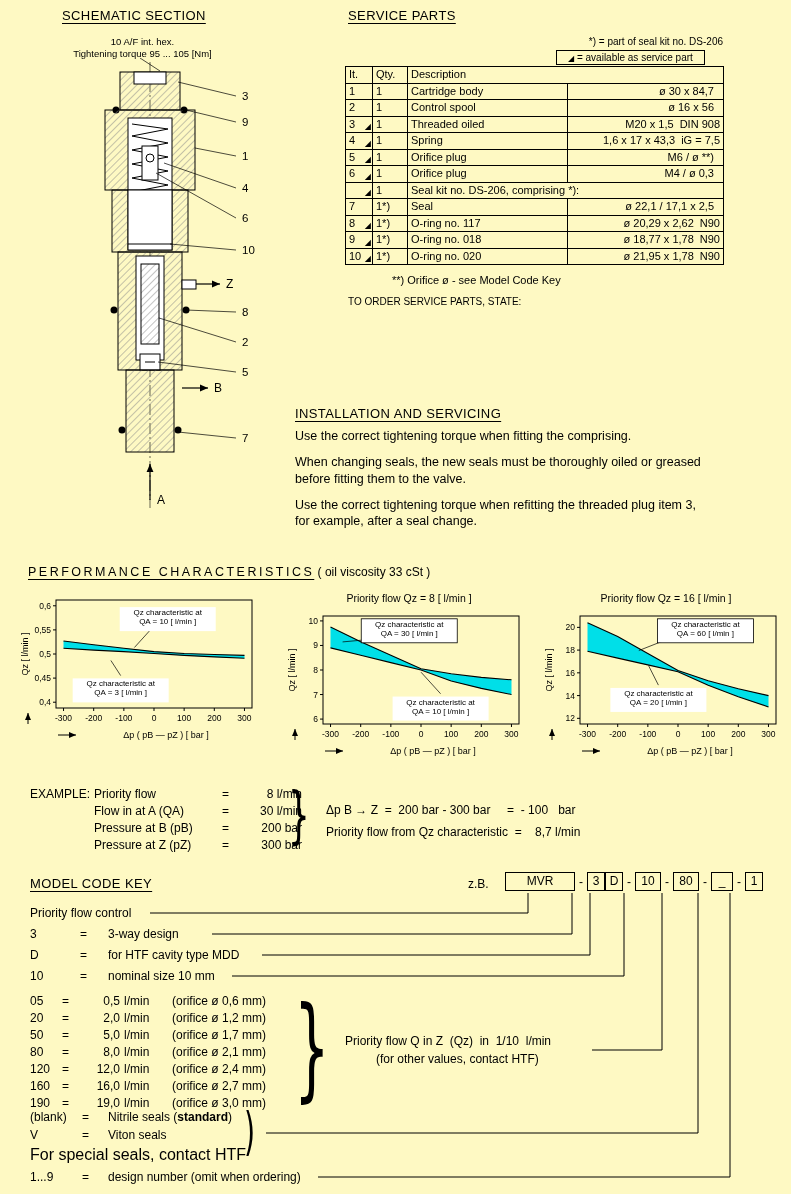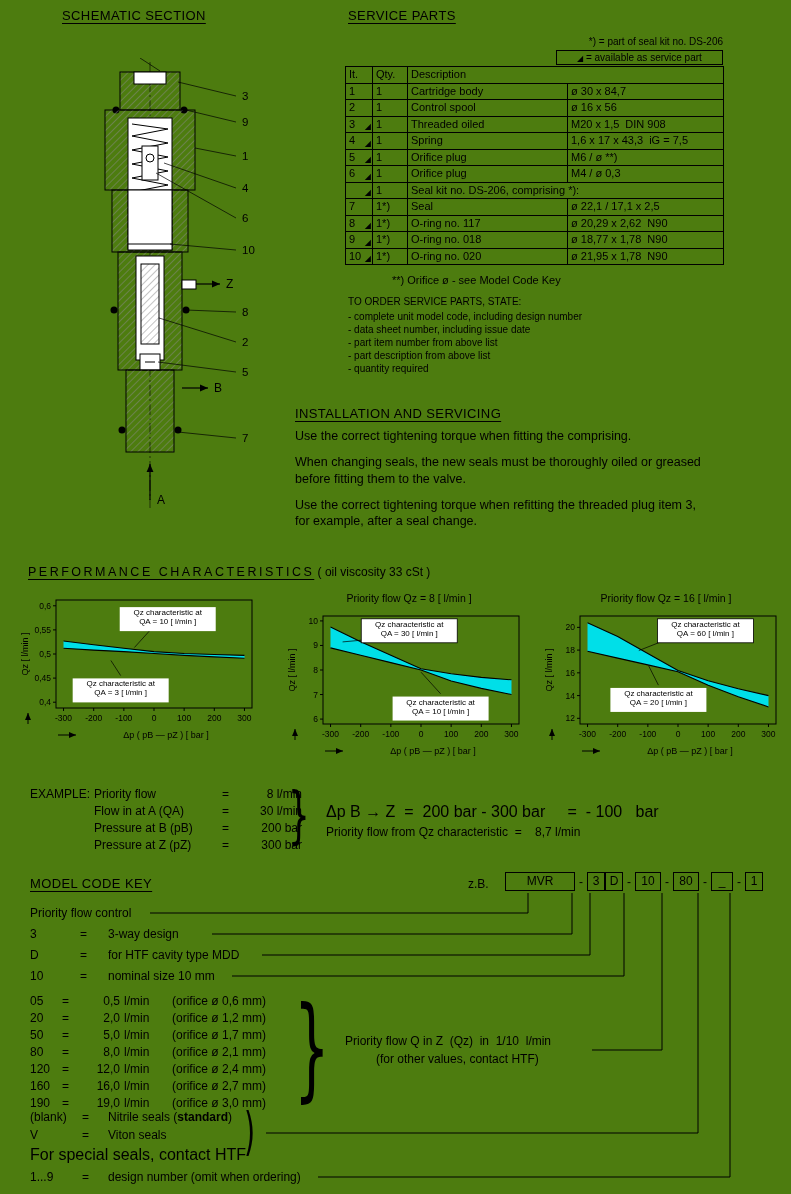--- a/index.html
+++ b/index.html
@@ -1,30 +1,30 @@
 <!DOCTYPE html>
 <html><head>
 <meta charset="utf-8">
 <style>
   *{box-sizing:border-box;margin:0;padding:0}
   body{margin:0;background:#fff}
-  .page{position:relative;width:791px;height:1194px;background:#4d7c0f;color:#000;
+  .page{position:relative;width:791px;height:1194px;background:#fef9c3;color:#000;
         font-family:"Liberation Sans",sans-serif;overflow:hidden}
   .abs{position:absolute}
   .h1{font-size:13px;letter-spacing:.4px;text-decoration:underline;text-underline-offset:3px;white-space:nowrap}
   .note-c{font-size:9.5px;text-align:center;line-height:1.3;white-space:nowrap}
   .small{font-size:10px;white-space:nowrap}
   .pre{white-space:pre}
   table.parts{border-collapse:collapse;font-size:11px}
   table.parts th,table.parts td{border:1px solid #000;padding:0 3px;height:16.5px;
         font-weight:normal;text-align:left;white-space:nowrap;line-height:15px}
   td.c-it{position:relative;padding-right:9px}
   .tri{font-size:8px;line-height:8px}
   .tri-cell{position:absolute;right:1px;bottom:1px;font-size:8px;line-height:8px}
-  .spec-wrap{display:flex;justify-content:flex-start;gap:6px}
+  .spec-wrap{display:flex;justify-content:flex-end;gap:6px}
   .order-item{font-size:10px;line-height:13px;white-space:nowrap}
   .para{font-size:12.5px;line-height:1.3;margin-bottom:10px;white-space:pre-line}
   .perf-title{font-size:12.5px;letter-spacing:2.5px;text-decoration:underline;text-underline-offset:3px}
   .perf-sub{font-size:12px;letter-spacing:0}
   .chart-box{width:252px}
   .chart-title{font-size:10.5px;text-align:center;height:16px;white-space:nowrap}
   .brace{color:#000;font-family:"DejaVu Sans",sans-serif}
   .ex-row{display:grid;grid-template-columns:64px 128px 18px 62px;height:17px;font-size:12px;line-height:17px;white-space:nowrap}
   .ex-row .v{text-align:right}
   .mc-row{display:grid;grid-template-columns:50px 28px auto;height:21px;font-size:12px;line-height:21px;white-space:nowrap}
@@ -44,20 +44,24 @@
     <path d="M212 934 H572 V893" fill="none" stroke="#000" stroke-width="1"></path>
     <path d="M262 955 H590 V893" fill="none" stroke="#000" stroke-width="1"></path>
     <path d="M232 976 H624 V893" fill="none" stroke="#000" stroke-width="1"></path>
     <path d="M592 1050 H662 V893" fill="none" stroke="#000" stroke-width="1"></path>
     <path d="M266 1133 H698 V893" fill="none" stroke="#000" stroke-width="1"></path>
     <path d="M318 1177 H730 V893" fill="none" stroke="#000" stroke-width="1"></path>
   </svg>
 
   <div class="abs h1" style="left:62px;top:8px">SCHEMATIC SECTION</div>
 
+  <div class="abs note-c" style="left:35px;top:36px;width:215px">
+    <div>10 A/F int. hex.</div>
+    <div>Tightening torque 95 ... 105 [Nm]</div>
+  </div>
 
   <svg class="abs" style="left:50px;top:58px" width="250" height="460">
     <defs>
       <pattern id="hatch" patternUnits="userSpaceOnUse" width="5" height="5" patternTransform="rotate(45)">
         <line x1="0" y1="0" x2="0" y2="5" stroke="#8a8a8a" stroke-width="1"></line>
       </pattern>
       <marker id="arr" markerWidth="8" markerHeight="6" refX="7" refY="3" orient="auto">
         <path d="M0,0 L7,3 L0,6 z" fill="#000"></path>
       </marker>
     </defs>
@@ -129,21 +133,21 @@
       <text x="192" y="258">8</text>
       <text x="192" y="288">2</text>
       <text x="192" y="318">5</text>
       <text x="192" y="384">7</text>
     </g>
   </svg>
 
   <div class="abs h1" style="left:348px;top:8px">SERVICE PARTS</div>
 
   <div class="abs small" style="left:463px;top:36px;width:260px;text-align:right">*) = part of seal kit no. DS-206</div>
-  <div class="abs small" style="left:556px;top:50px;border:1px solid #000;padding:0 20px;line-height:13px">
+  <div class="abs small" style="left:556px;top:50px;border:1px solid #000;padding:0 11px;line-height:13px">
     <span class="tri">◢</span>
     <span>= available as service part</span>
   </div>
 
   <table class="parts abs" style="left:345px;top:66px">
     <colgroup>
         <col style="width:27px">
         <col style="width:35px">
         <col style="width:160px">
         <col style="width:156px">
@@ -273,27 +277,20 @@
             </div>
           </td>
         </tr>
       </tbody>
   </table>
 
   <div class="abs" style="left:392px;top:274px;font-size:11px">**)  Orifice ø - see Model Code Key</div>
 
   <div class="abs" style="left:348px;top:296px">
     <div class="small" style="margin-bottom:3px">TO ORDER SERVICE PARTS, STATE:</div>
-    <div>
-        <div class="order-item">- complete unit model code, including design number</div>
-        <div class="order-item">- data sheet number, including issue date</div>
-        <div class="order-item">- part item number from above list</div>
-        <div class="order-item">- part description from above list</div>
-        <div class="order-item">- quantity required</div>
-      </div>
   </div>
 
   <div class="abs h1" style="left:295px;top:406px">INSTALLATION AND SERVICING</div>
   <div class="abs" style="left:295px;top:428px;width:485px">
       <div class="para">Use the correct tightening torque when fitting the comprising.</div>
       <div class="para">When changing seals, the new seals must be thoroughly oiled or greased
 before fitting them to the valve.</div>
       <div class="para">Use the correct tightening torque when refitting the threaded plug item 3,
 for example, after a seal change.</div>
     </div>
@@ -474,21 +471,21 @@
         </div>
         <div class="ex-row">
           <span></span>
           <span>Pressure at Z (pZ)</span>
           <span>=</span>
           <span class="v">300 bar</span>
         </div>
       </div>
   </div>
   <div class="abs brace" style="left:288px;top:782px;font-size:62px;line-height:66px;transform:scaleX(.55);transform-origin:left">}</div>
-  <div class="abs pre" style="left:326px;top:803px;font-size:16px">Δp B → Z  =  200 bar - 300 bar     =  - 100   bar</div>
+  <div class="abs pre" style="left:326px;top:803px;font-size:12px">Δp B → Z  =  200 bar - 300 bar     =  - 100   bar</div>
   <div class="abs pre" style="left:326px;top:825px;font-size:12px">Priority flow from Qz characteristic  =    8,7 l/min</div>
 
   <div class="abs h1" style="left:30px;top:876px">MODEL CODE KEY</div>
   <div class="abs" style="left:468px;top:877px;font-size:12px">z.B.</div>
   <div class="abs" style="left:505px;top:872px;display:flex;align-items:center">
       <span style="display: inline-block; border: 1px solid rgb(0, 0, 0); width: 70px; height: 19px; line-height: 17px; text-align: center; font-size: 12px;">MVR</span>
       <span style="width: 12px; text-align: center; font-size: 12px;">-</span>
       <span style="display: inline-block; border: 1px solid rgb(0, 0, 0); width: 18px; height: 19px; line-height: 17px; text-align: center; font-size: 12px;">3</span>
       <span style="display: inline-block; border: 1px solid rgb(0, 0, 0); width: 18px; height: 19px; line-height: 17px; text-align: center; font-size: 12px;">D</span>
       <span style="width: 12px; text-align: center; font-size: 12px;">-</span>

